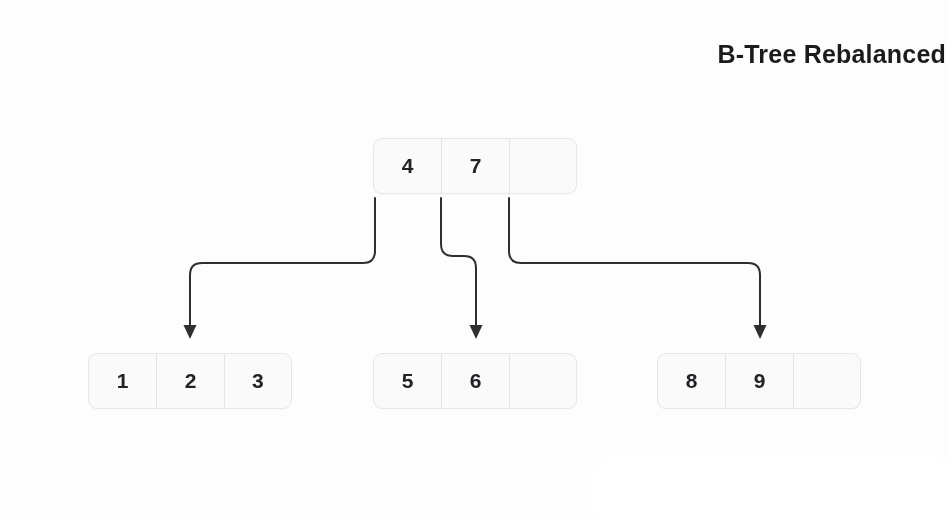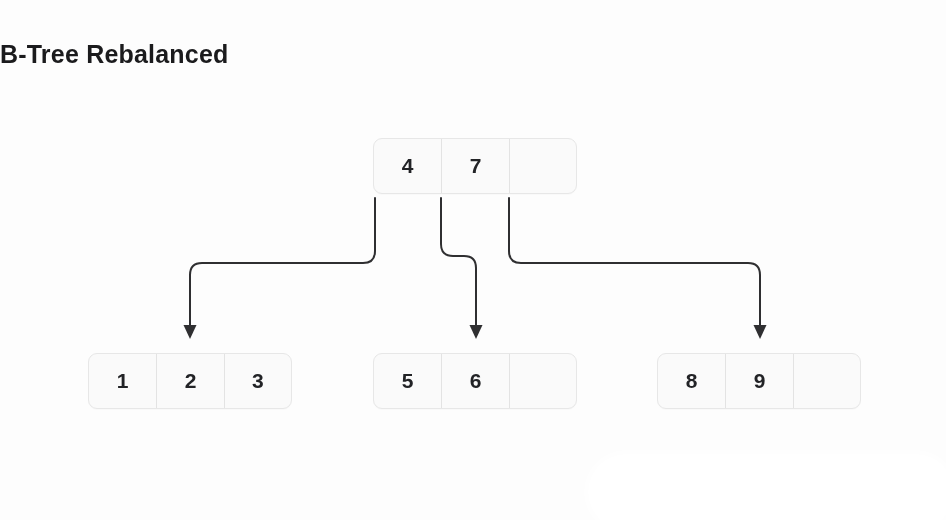--- a/index.html
+++ b/index.html
@@ -13,25 +13,26 @@
     position: relative;
     width: 946px;
     height: 520px;
     background: #fdfdfd;
   }
   .title {
     position: absolute;
     top: 40px;
     left: 0;
     width: 946px;
-    text-align: left;
+    text-align: right;
     font-size: 25px;
     font-weight: 700;
     letter-spacing: 0.2px;
     color: #1b1b1d;
+    padding-left: 28px;
   }
   .connectors {
     position: absolute;
     top: 0;
     left: 0;
     width: 946px;
     height: 520px;
     pointer-events: none;
   }
   .btree-node {

